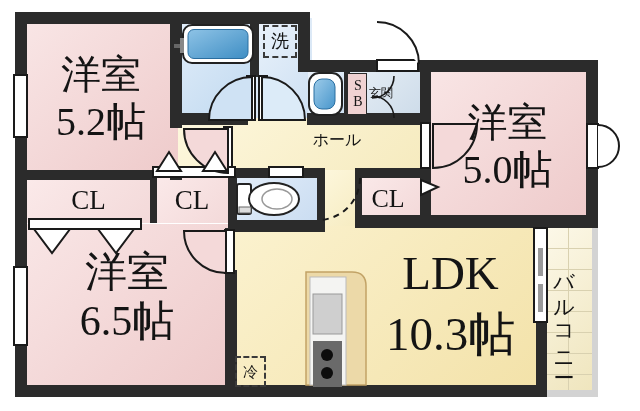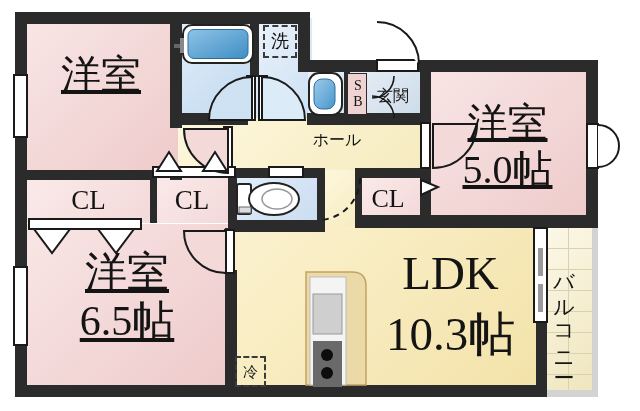--- a/index.html
+++ b/index.html
@@ -17,21 +17,21 @@
   .fill-hall{background:linear-gradient(135deg,#fdf7dd 0%,#f6ebbf 100%);}
   .fill-ldk{background:linear-gradient(135deg,#fbf2cf 0%,#f3e2a9 100%);}
   .fill-balc{background:
      repeating-linear-gradient(to bottom,transparent 0 20px,#d9d1b0 20px 21px),
      linear-gradient(to right,transparent 0 21px,#d9d1b0 21px 22px,transparent 22px),
      linear-gradient(135deg,#fcf8e8 0%,#efe5bd 100%);}
   .leaf{background:#fff;border:2px solid #1a1a1a;z-index:3;}
   .win{background:#fff;border:2px solid #1a1a1a;z-index:3;}
   .box{border:2px dashed #3a3a3a;z-index:4;display:flex;align-items:center;justify-content:center;}
   .lbl{color:#141414;z-index:5;text-align:center;line-height:1.2;}
-  .room-title{font-size:40px;line-height:1.17;text-decoration:underline;}
+  .room-title{font-size:40px;line-height:1.17;}
   .vert{writing-mode:vertical-rl;text-orientation:upright;}
   #doorSvg{position:absolute;left:0;top:0;z-index:4;}
   #watermark{position:absolute;left:122px;top:181px;z-index:6;
      font-family:"Liberation Sans",sans-serif;font-weight:bold;font-size:37px;
      letter-spacing:2px;white-space:nowrap;color:rgba(235,235,235,0.78);}
 </style>
 </head>
 <body>
 
 <div id="stage">
@@ -162,33 +162,34 @@
   </div>
   <div class="box" style="left:235px;top:356px;width:31px;height:31px">
     <span class="lbl" style="position:static;font-size:15px">冷</span>
   </div>
   <div style="position:absolute;left:347px;top:73px;width:20px;height:42px;background:#f0d2d2;border:1.5px solid #2b2b2b;z-index:4;display:flex;align-items:center;justify-content:center;box-sizing:border-box">
     <span class="lbl vert" style="position:static;font-size:14px;letter-spacing:1px">SB</span>
   </div>
 
   <div class="lbl room-title" style="left:27px;top:52px;width:148px">
     <div>洋室</div>
+    <div>5.2帖</div>
   </div>
   <div class="lbl room-title" style="left:425px;top:100px;width:165px">
     <div>洋室</div>
     <div>5.0帖</div>
   </div>
   <div class="lbl room-title" style="left:27px;top:248px;width:200px;font-size:42px">
     <div>洋室</div>
     <div>6.5帖</div>
   </div>
   <div class="lbl" style="left:348px;top:243px;width:205px;font-size:47px;line-height:1.3">
     <div>LDK</div>
     <div>10.3帖</div>
   </div>
   <div class="lbl" style="left:282px;top:130px;width:110px;font-size:16px">ホール</div>
-  <div class="lbl" style="left:368px;top:86px;width:50px;font-size:16px">玄関</div>
+  <div class="lbl" style="left:356px;top:86px;width:50px;font-size:12px">玄関</div>
   <div class="lbl" style="left:27px;top:184px;width:123px;font-size:27px">CL</div>
   <div class="lbl" style="left:152px;top:184px;width:80px;font-size:27px">CL</div>
   <div class="lbl" style="left:358px;top:183px;width:60px;font-size:26px">CL</div>
   <div class="lbl vert" style="left:550px;top:233px;width:26px;height:160px;font-size:21px;letter-spacing:3px">バルコニー</div>
 
 </div>
 
 </body></html>

